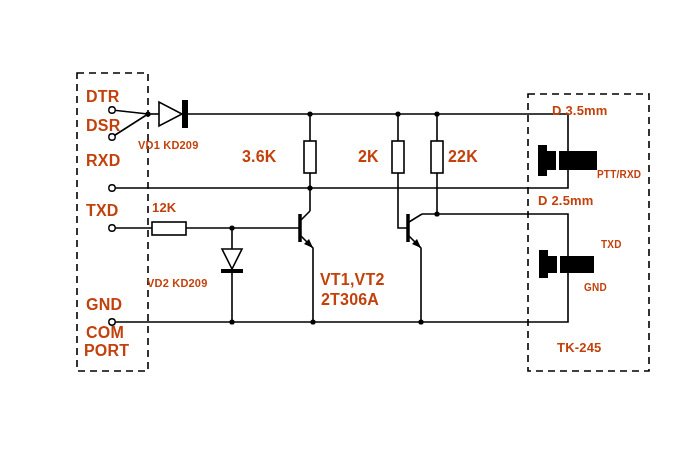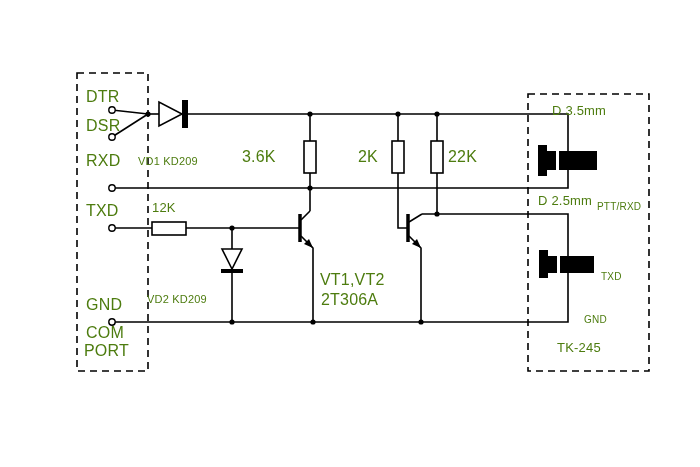--- a/index.html
+++ b/index.html
@@ -2,27 +2,27 @@
 <html><head>
 <meta charset="utf-8">
 <style>
   html,body { margin:0; padding:0; background:#ffffff; }
   .stage {
     position:relative; width:700px; height:467px; background:#ffffff;
     overflow:hidden; font-family:"Liberation Sans", sans-serif;
   }
   .stage svg { position:absolute; left:0; top:0; }
   .lbl {
-    position:absolute; font-weight:normal; color:#4d7c0f;
+    position:absolute; font-weight:bold; color:#c2410c;
     white-space:nowrap; line-height:1.1; letter-spacing:0.2px;
   }
   .lbl-lg { font-size:16px; }
   .lbl-md { font-size:13px; }
-  .lbl-sm { font-size:10px;margin-top:32px; }
-  .lbl-xs { font-size:11px;margin-top:16px; }
+  .lbl-sm { font-size:10px; }
+  .lbl-xs { font-size:11px; }
   .wire  { stroke:#000; stroke-width:1.6; fill:none; }
   .dash  { stroke:#000; stroke-width:1.6; fill:none; stroke-dasharray:7 5; }
   .comp  { stroke:#000; stroke-width:1.6; fill:#ffffff; }
   .solid { fill:#000; stroke:none; }
   .bar   { stroke:#000; stroke-width:3.5; fill:none; }
   .pin   { fill:#ffffff; stroke:#000; stroke-width:1.4; }
   .dot   { fill:#000; stroke:none; }
 </style>
 </head>
 <body>

